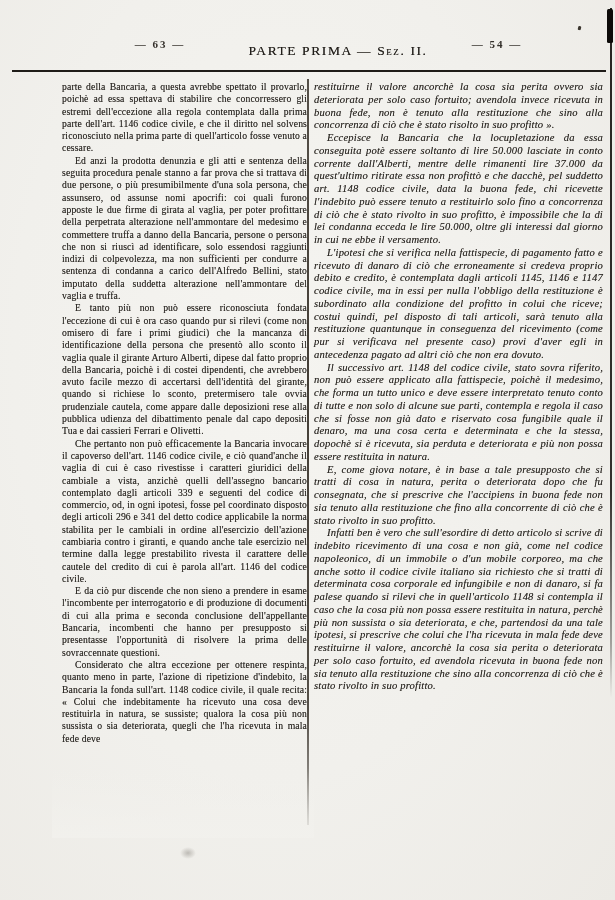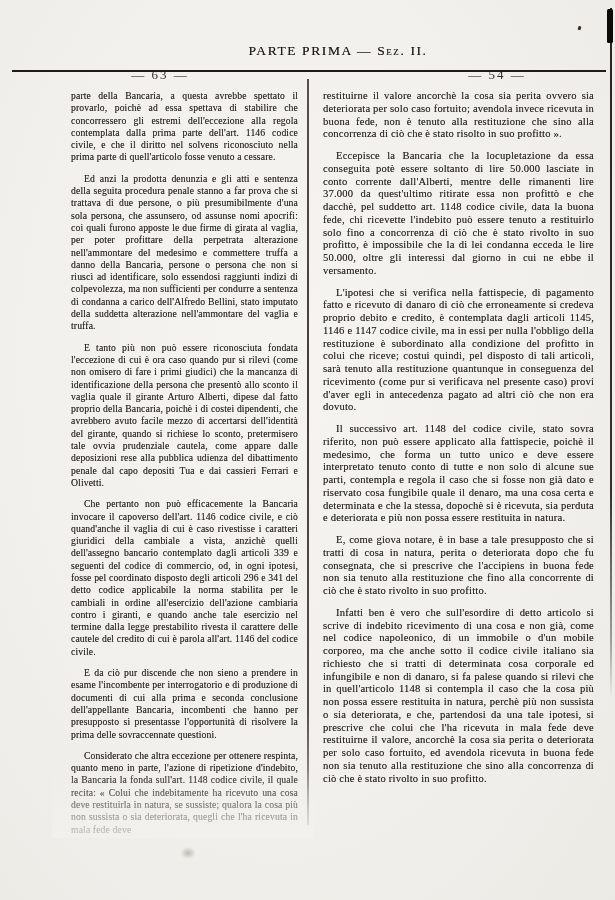--- a/index.html
+++ b/index.html
@@ -14,26 +14,27 @@
     position: relative;
     width: 615px;
     height: 900px;
     background: radial-gradient(ellipse at 45% 40%, #f5f4f0 0%, #f1f0ec 55%, #eceae5 100%);
     font-family: "Liberation Serif", serif;
     color: #2b2824;
   }
   
   .page-num {
     position: absolute;
-    top: 67px;
-    font-size: 13px;
+    top: 38px;
+    font-size: 11px;
     letter-spacing: 2px;
     color: #34302b;
     transform: translateX(-50%);
     white-space: nowrap;
+    font-weight: bold;
   }
   .pn-left  { left: 160px; }
   .pn-right { left: 497px; }
   .header-title {
     position: absolute;
     top: 43px;
     left: 338px;
     transform: translateX(-50%);
     font-size: 13.5px;
     font-weight: normal;
@@ -67,22 +68,23 @@
     font-size: 9.7px;
     line-height: 12.3px;
     letter-spacing: 0.12px;
   }
   .col-right {
     left: 314px;
     width: 289px;
     font-size: 10.6px;
     line-height: 12.75px;
     letter-spacing: 0.18px;
+    font-style: italic;
   }
-  .col p { margin: 9px; text-indent: 13px; }
+  .col p { margin: 0; text-indent: 13px; }
   .col p.cont { text-indent: 0; }
   .column-divider {
     position: absolute;
     top: 79px;
     left: 307px;
     width: 1.6px;
     height: 746px;
     background: linear-gradient(to bottom,
       rgba(58,52,44,0.85) 0%, rgba(58,52,44,0.95) 40%,
       rgba(58,52,44,0.85) 85%, rgba(58,52,44,0.35) 100%);

